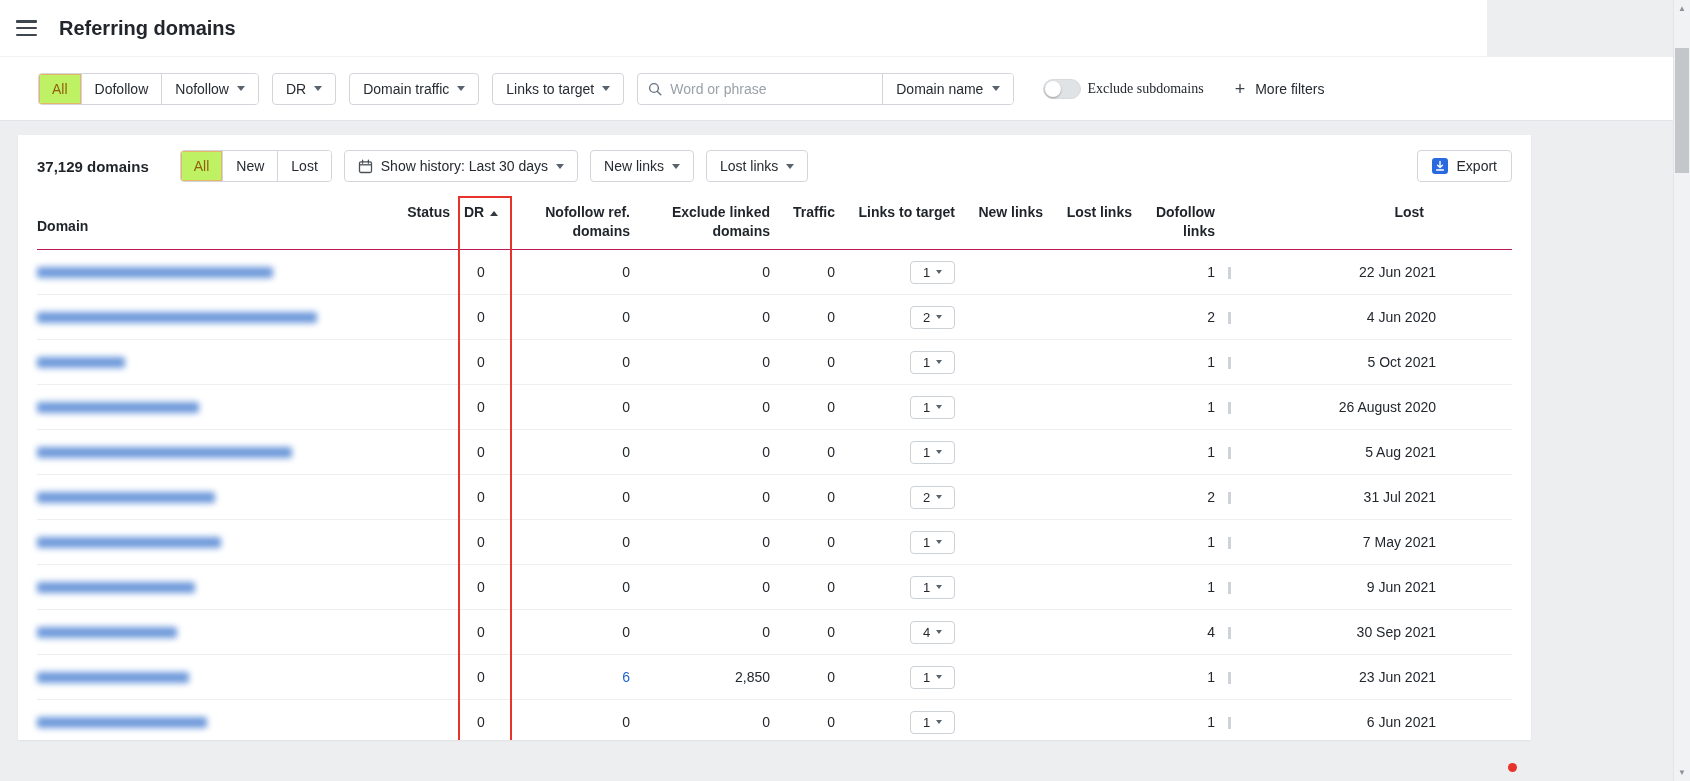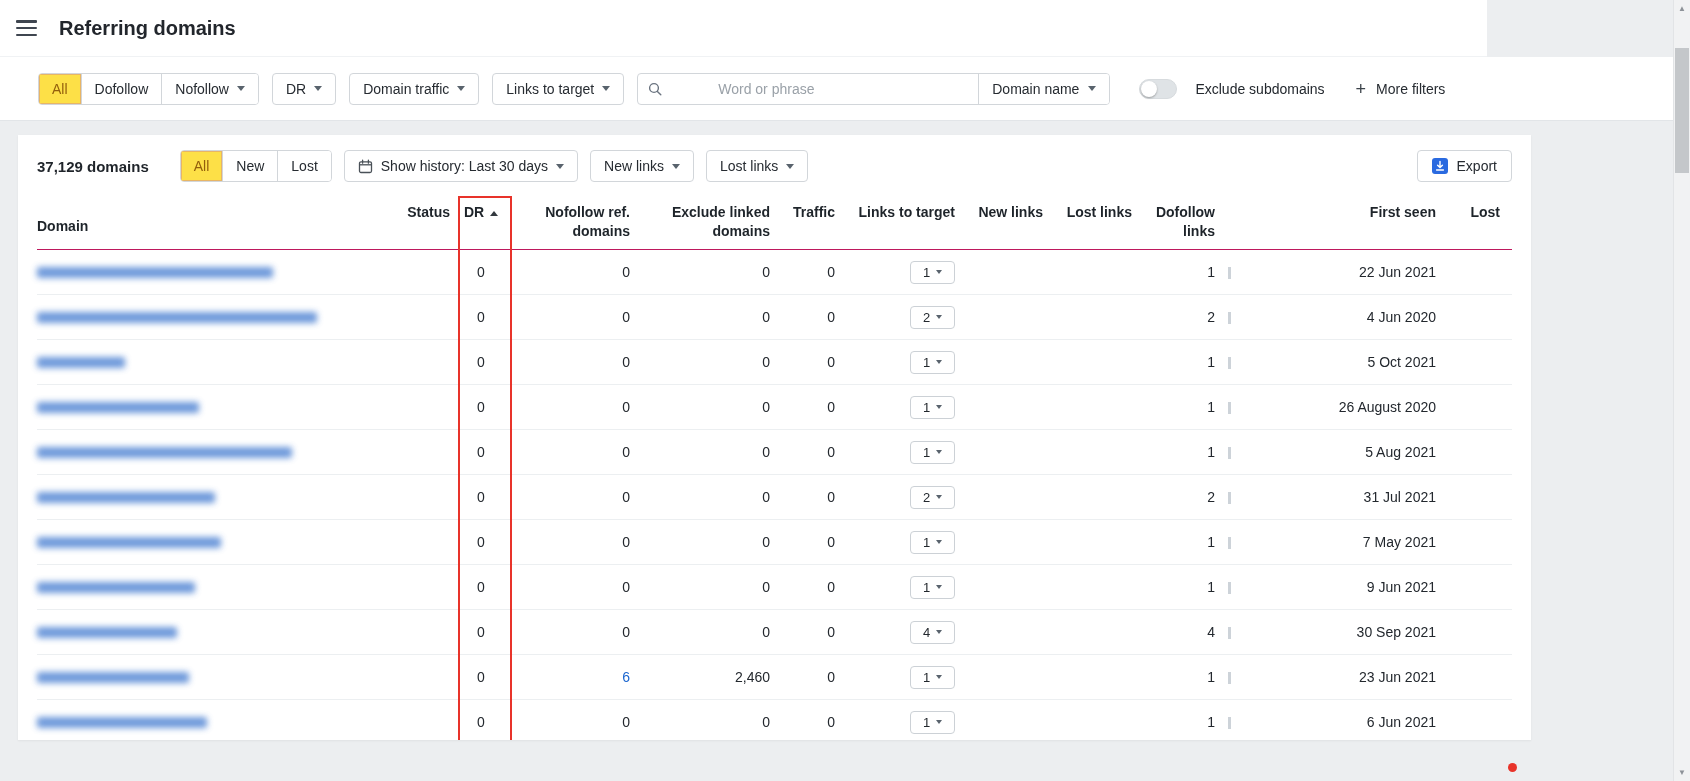--- a/index.html
+++ b/index.html
@@ -13,30 +13,30 @@
   
   .topbar{position:absolute;left:0;top:0;width:1487px;height:57px;background:#fff;display:flex;align-items:center;padding-left:16px;border-bottom:1px solid #f0f2f4;}
   .hamburger{width:21px;height:16px;display:flex;flex-direction:column;justify-content:space-between;cursor:pointer;}
   .hamburger span{display:block;height:2.5px;background:#3f4650;border-radius:1px;}
   .page-title{font-size:20px;font-weight:700;color:#22262c;margin-left:22px;}
   
   .filterbar{position:absolute;left:0;top:57px;width:1673px;height:64px;background:#fff;border-bottom:1px solid #e2e5e8;display:flex;align-items:center;padding-left:38px;gap:13px;}
   .seg-group{display:inline-flex;border:1px solid #d2d6da;border-radius:4px;overflow:hidden;height:32px;background:#fff;flex:none;}
   .seg{display:inline-flex;align-items:center;padding:0 13px;font-size:14px;color:#262b31;background:#fff;border:none;border-left:1px solid #d2d6da;height:100%;cursor:pointer;font-family:inherit;gap:8px;}
   .seg:first-child{border-left:none;}
-  .seg.selected{background:#fde047;color:#935f0c;box-shadow:inset 0 0 0 1px #e7b566;}
+  .seg.selected{background:#bef264;color:#935f0c;box-shadow:inset 0 0 0 1px #e7b566;}
   .btn{height:32px;background:#fff;border:1px solid #d2d6da;border-radius:4px;display:inline-flex;align-items:center;padding:0 13px;font-size:14px;color:#262b31;gap:8px;cursor:pointer;font-family:inherit;flex:none;}
   .caret{display:inline-block;width:0;height:0;border-left:4px solid transparent;border-right:4px solid transparent;border-top:5px solid #59636d;}
   .caret.sm{border-left-width:3.5px;border-right-width:3.5px;border-top-width:4px;}
-  .search-combo{display:inline-flex;height:32px;border:1px solid #d2d6da;border-radius:4px;background:#fff;align-items:center;overflow:hidden;flex:none;gap:48px;}
+  .search-combo{display:inline-flex;height:32px;border:1px solid #d2d6da;border-radius:4px;background:#fff;align-items:center;overflow:hidden;flex:none;}
   .search-combo input{border:none;outline:none;height:100%;width:212px;font-size:14px;padding:0 8px 0 0;color:#262b31;font-family:inherit;background:transparent;}
   .search-combo input::placeholder{color:#9aa1a8;}
   .search-ic{margin:0 8px 0 10px;display:flex;align-items:center;}
   .combo-select{height:100%;border:none;border-left:1px solid #d2d6da;background:#fff;display:inline-flex;align-items:center;padding:0 13px;font-size:14px;color:#262b31;gap:9px;cursor:pointer;font-family:inherit;}
-  .toggle-wrap{display:inline-flex;align-items:center;gap:18px;margin-left:16px;flex:none;}
+  .toggle-wrap{display:inline-flex;align-items:center;gap:6px;margin-left:16px;flex:none;font-family:Liberation Serif, serif;}
   .toggle{width:38px;height:20px;border-radius:10px;background:#dfe3e6;position:relative;cursor:pointer;border:1px solid #d7dbde;}
   .knob{position:absolute;left:1px;top:1px;width:16px;height:16px;border-radius:50%;background:#fff;box-shadow:0 1px 2px rgba(0,0,0,.3);}
   .toggle-label{font-size:14px;color:#23282e;}
   .text-btn{display:inline-flex;align-items:center;gap:10px;background:none;border:none;font-size:14px;color:#262b31;cursor:pointer;font-family:inherit;margin-left:18px;flex:none;}
   .plus{font-size:18px;color:#3c434a;line-height:1;font-weight:400;}
   
   .panel{position:absolute;left:18px;top:135px;width:1513px;height:605px;background:#fff;overflow:hidden;box-shadow:0 1px 2px rgba(26,31,36,.06);}
   .toolbar{display:flex;align-items:center;height:32px;margin:15px 19px 14px 19px;gap:12px;}
   .count{font-size:15px;font-weight:700;color:#1f242a;margin-right:19px;white-space:nowrap;}
   .spacer{flex:1;}
@@ -174,21 +174,20 @@
 domains</div>
       <div class="th c5">Exclude linked
 domains</div>
       <div class="th c6">Traffic</div>
       <div class="th c7">Links to target</div>
       <div class="th c8">New links</div>
       <div class="th c9">Lost links</div>
       <div class="th c10">Dofollow
 links</div>
       <div class="th c11"></div>
-      <div class="th c12">First seen</div>
       <div class="th c13">Lost</div>
     </div>
     <div id="tbody">
         <div class="tr">
     <div class="td c1">
             <span class="domain-blur" style="width: 236px;"></span>
           </div>
     <div class="td c2"></div>
     <div class="td c3"><span>0</span></div>
     <div class="td c4"><span>0</span></div>
@@ -383,21 +382,21 @@
     <div class="td c12"><span>30 Sep 2021</span></div>
     <div class="td c13"></div>
   </div>
         <div class="tr">
     <div class="td c1">
             <span class="domain-blur" style="width: 152px;"></span>
           </div>
     <div class="td c2"></div>
     <div class="td c3"><span>0</span></div>
     <div class="td c4"><span class="link">6</span></div>
-    <div class="td c5"><span>2,460</span></div>
+    <div class="td c5"><span>2,850</span></div>
     <div class="td c6"><span>0</span></div>
     <div class="td c7">
       <button class="mini-dd">
               <span>1</span>
               <i class="caret sm"></i>
             </button>
     </div>
     <div class="td c8"></div>
     <div class="td c9"></div>
     <div class="td c10"><span>1</span></div>

